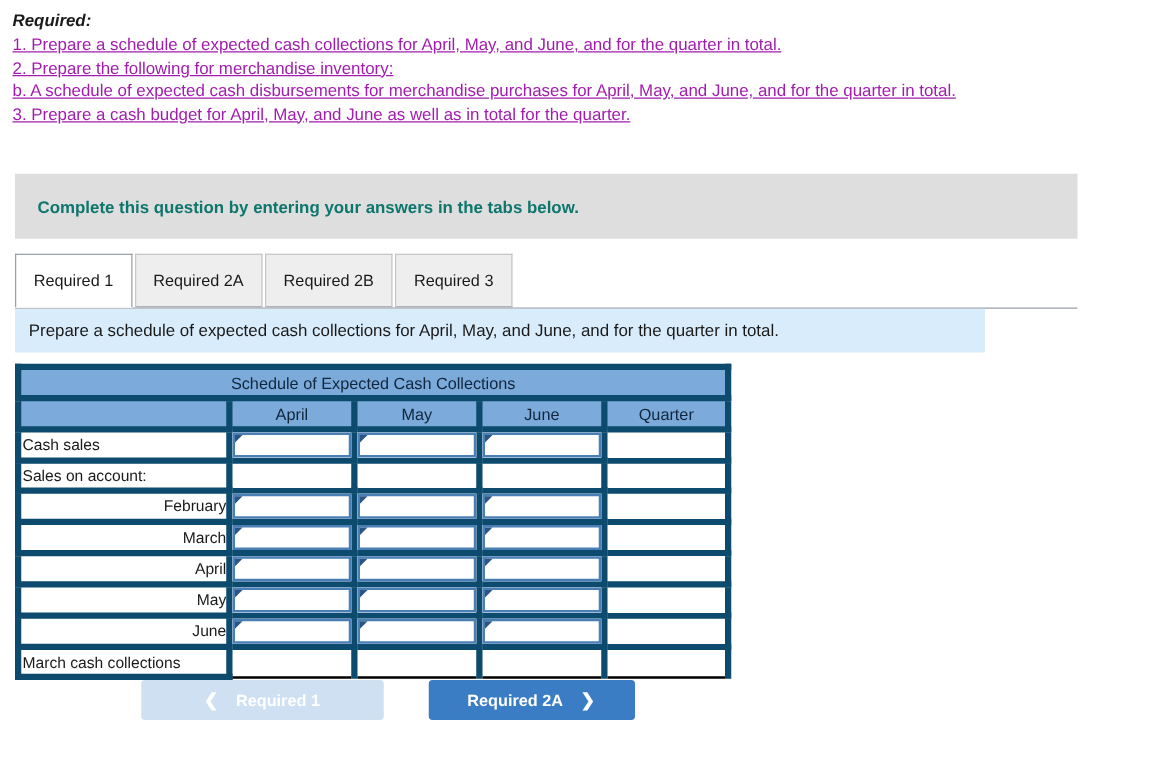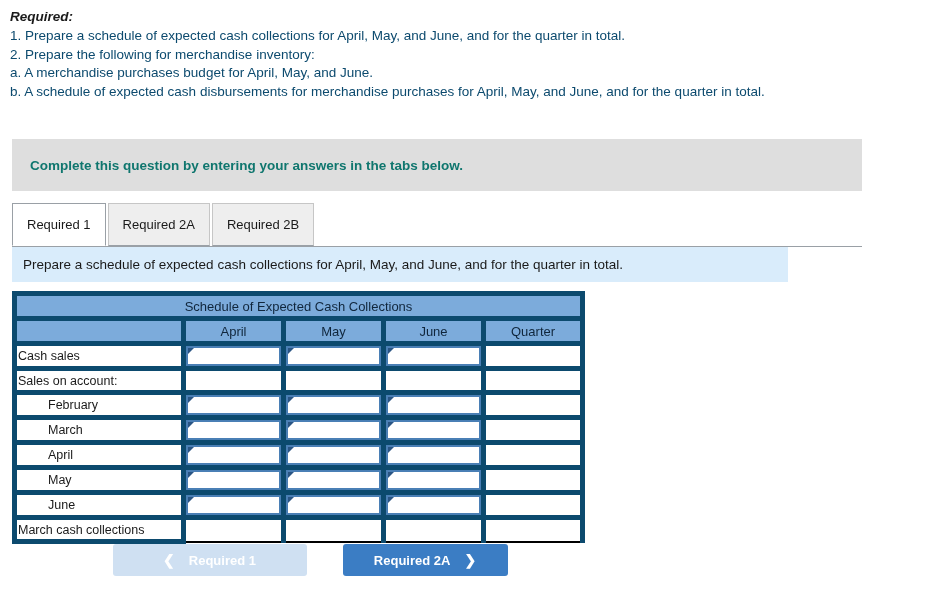--- a/index.html
+++ b/index.html
@@ -25,22 +25,23 @@
   #required-block .req-heading {
     font-weight: bold;
     font-size: 13.5px;
     line-height: 18px;
     margin-bottom: 1px;
     font-style: italic;
   }
   #required-block .req-line {
     font-size: 13.5px;
     line-height: 18.5px;
-    color: #0c4a6e;
-    white-space: nowrap;
+    color: #a21caf;
+    white-space: nowrap;
+    text-decoration: underline;
   }
 
   
   #notice-box {
     position: absolute;
     left: 12px;
     top: 139px;
     width: 850px;
     height: 52px;
     background: #dedede;
@@ -144,20 +145,21 @@
     color: #10263c;
     height: 25px;
   }
   #schedule-table .row-label {
     padding-left: 1px;
     color: #1a1a1a;
     white-space: nowrap;
   }
   #schedule-table .row-label.indent {
     padding-left: 31px;
+    text-align: right;
   }
   #schedule-table td.data-cell {
     background: #ffffff;
     position: relative;
   }
 
   
   .input-cell {
     position: relative;
     padding: 1px 2px;
@@ -225,37 +227,40 @@
   }
   .chev { font-size: 14px; font-weight: bold; line-height: 1; }
 </style>
 </head>
 <body>
 
 <div id="required-block">
   <div class="req-heading">Required:</div>
   <div class="req-line">1. Prepare a schedule of expected cash collections for April, May, and June, and for the quarter in total.</div>
   <div class="req-line">2. Prepare the following for merchandise inventory:</div>
-  <div class="req-line">a. A merchandise purchases budget for April, May, and June.</div>
   <div class="req-line">b. A schedule of expected cash disbursements for merchandise purchases for April, May, and June, and for the quarter in total.</div>
+  <div class="req-line">3. Prepare a cash budget for April, May, and June as well as in total for the quarter.</div>
 </div>
 
 <div id="notice-box">
   <span class="notice-text">Complete this question by entering your answers in the tabs below.</span>
 </div>
 
 <div id="tab-strip">
     <div class="tab active">
       <span>Required 1</span>
     </div>
     <div class="tab">
       <span>Required 2A</span>
     </div>
     <div class="tab">
       <span>Required 2B</span>
+    </div>
+    <div class="tab">
+      <span>Required 3</span>
     </div>
   </div>
 
 <div id="instruction-bar">
   <span class="instr-text">Prepare a schedule of expected cash collections for April, May, and June, and for the quarter in total.</span>
 </div>
 
 <table id="schedule-table">
   <colgroup>
     <col class="c-label">

